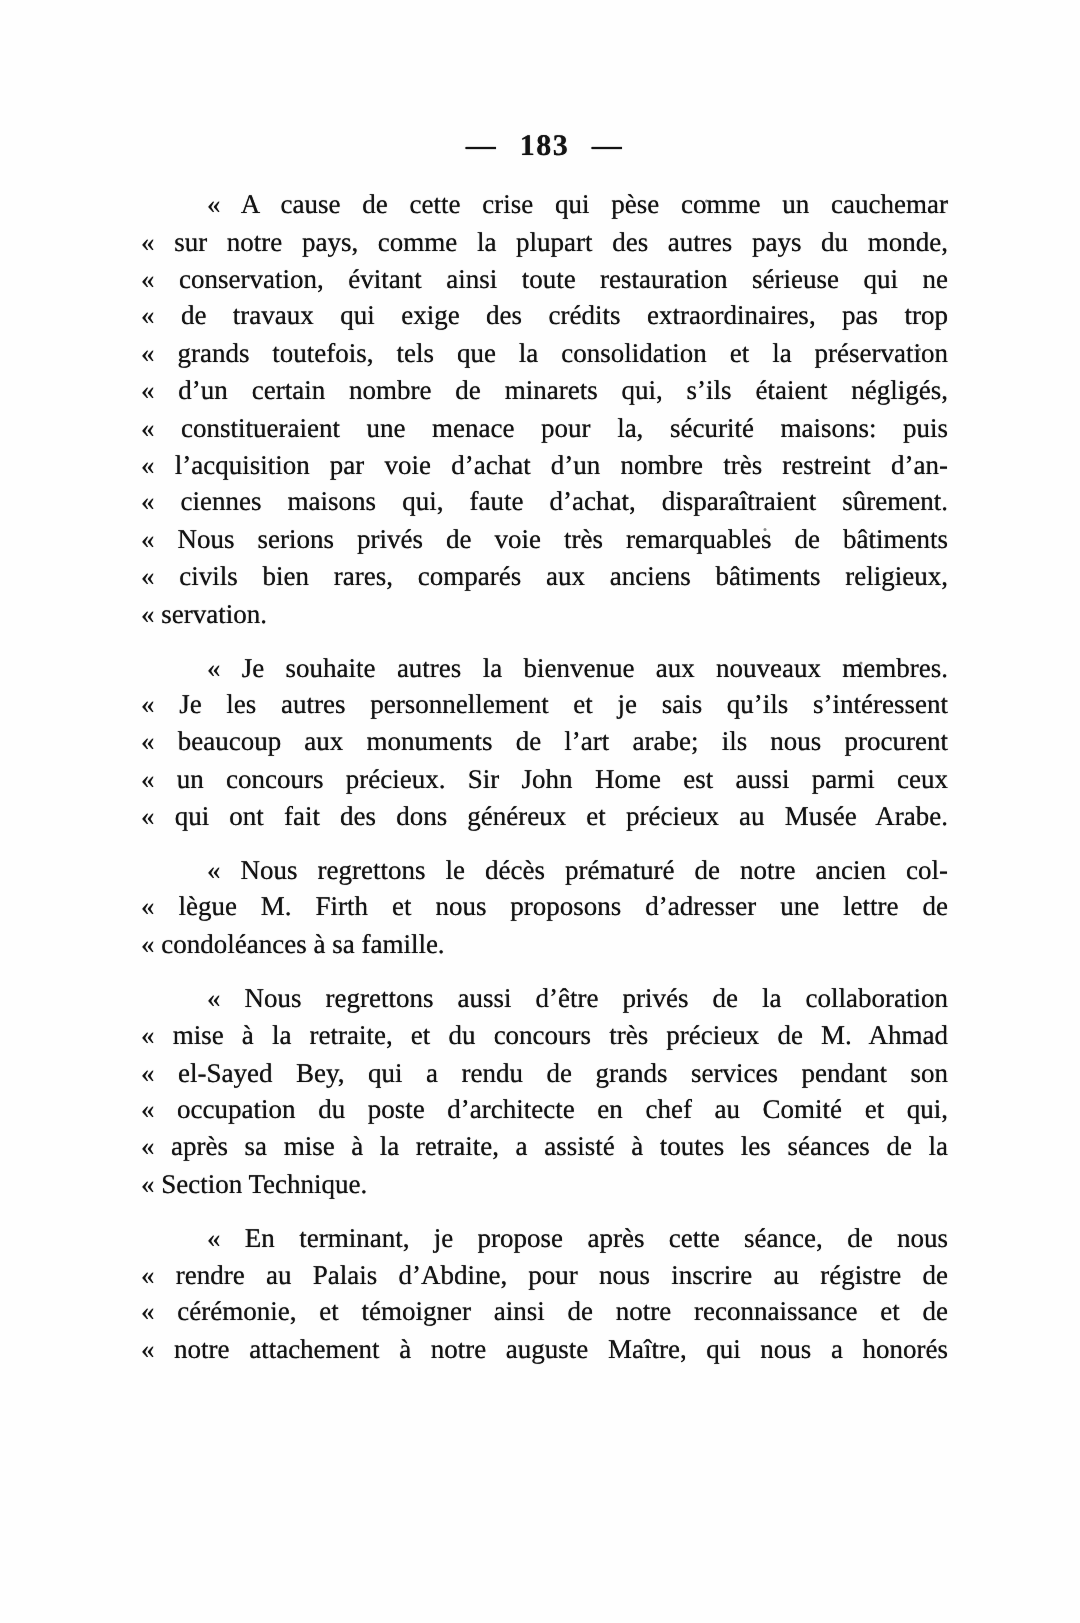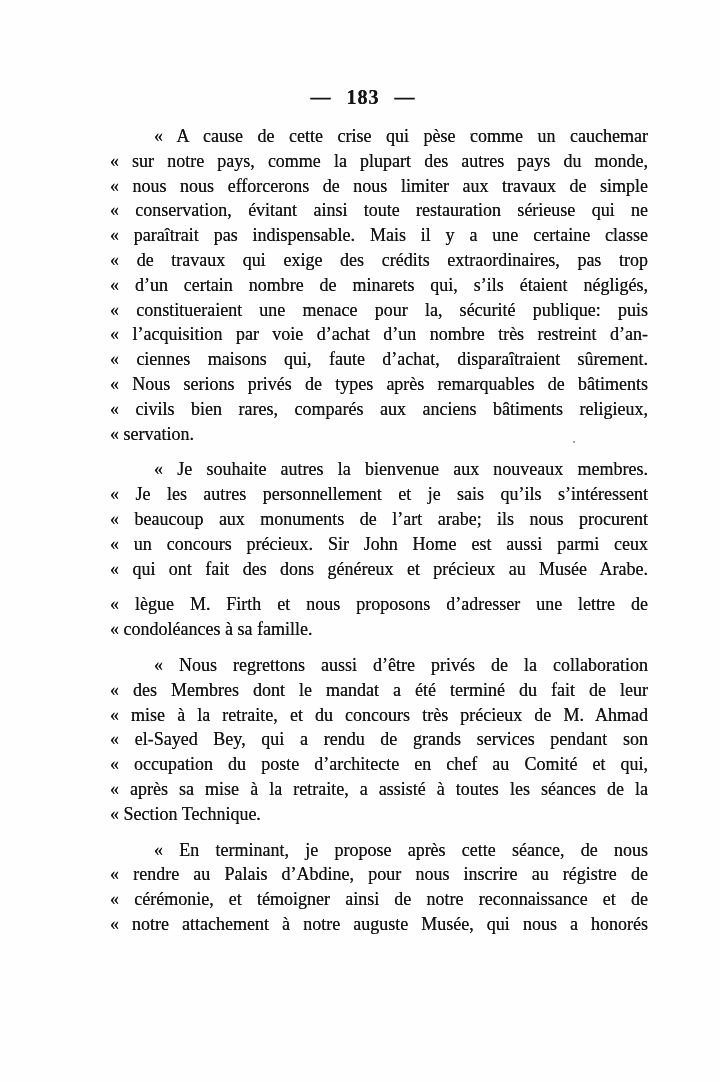--- a/index.html
+++ b/index.html
@@ -27,21 +27,20 @@
     word-spacing: 0.45em;
     letter-spacing: 1px;
     text-shadow: 0 0 0.6px rgba(0,0,0,0.75);
   }
   .page-body {
     position: absolute;
     top: 124px;
     left: 94px;
     width: 538px;
     font-size: 18px;
-    margin-left: 16px;
   }
   .paragraph + .paragraph {
     margin-top: 11px;
   }
   .line {
     line-height: 24.8px;
     height: 24.8px;
     white-space: nowrap;
     text-align: justify;
     text-align-last: justify;
@@ -69,57 +68,56 @@
 </head>
 <body>
 
 <div class="sheet">
   <div class="page-header">— 183 —</div>
 
   <main class="page-body">
       <div class="paragraph">
         <div class="line first">« A cause de cette crise qui pèse comme un cauchemar</div>
         <div class="line">« sur notre pays, comme la plupart des autres pays du monde,</div>
-        <div class="line">« nous nous efforcerons de nous limiter aux travaux de simple</div>
         <div class="line">« conservation, évitant ainsi toute restauration sérieuse qui ne</div>
-        <div class="line">« paraîtrait pas indispensable. Mais il y a une certaine classe</div>
         <div class="line">« de travaux qui exige des crédits extraordinaires, pas trop</div>
+        <div class="line">« grands toutefois, tels que la consolidation et la préservation</div>
         <div class="line">« d’un certain nombre de minarets qui, s’ils étaient négligés,</div>
-        <div class="line">« constitueraient une menace pour la, sécurité publique: puis</div>
+        <div class="line">« constitueraient une menace pour la, sécurité maisons: puis</div>
         <div class="line">« l’acquisition par voie d’achat d’un nombre très restreint d’an-</div>
         <div class="line">« ciennes maisons qui, faute d’achat, disparaîtraient sûrement.</div>
-        <div class="line">« Nous serions privés de types après remarquables de bâtiments</div>
+        <div class="line">« Nous serions privés de voie très remarquables de bâtiments</div>
         <div class="line">« civils bien rares, comparés aux anciens bâtiments religieux,</div>
         <div class="line short">« servation.</div>
       </div>
       <div class="paragraph">
         <div class="line first">« Je souhaite autres la bienvenue aux nouveaux membres.</div>
         <div class="line">« Je les autres personnellement et je sais qu’ils s’intéressent</div>
         <div class="line">« beaucoup aux monuments de l’art arabe; ils nous procurent</div>
         <div class="line">« un concours précieux. Sir John Home est aussi parmi ceux</div>
         <div class="line">« qui ont fait des dons généreux et précieux au Musée Arabe.</div>
       </div>
       <div class="paragraph">
+        <div class="line first">« Nous regrettons le décès prématuré de notre ancien col-</div>
         <div class="line">« lègue M. Firth et nous proposons d’adresser une lettre de</div>
         <div class="line short">« condoléances à sa famille.</div>
       </div>
       <div class="paragraph">
         <div class="line first">« Nous regrettons aussi d’être privés de la collaboration</div>
-        <div class="line">« des Membres dont le mandat a été terminé du fait de leur</div>
         <div class="line">« mise à la retraite, et du concours très précieux de M. Ahmad</div>
         <div class="line">« el-Sayed Bey, qui a rendu de grands services pendant son</div>
         <div class="line">« occupation du poste d’architecte en chef au Comité et qui,</div>
         <div class="line">« après sa mise à la retraite, a assisté à toutes les séances de la</div>
         <div class="line short">« Section Technique.</div>
       </div>
       <div class="paragraph">
         <div class="line first">« En terminant, je propose après cette séance, de nous</div>
         <div class="line">« rendre au Palais d’Abdine, pour nous inscrire au régistre de</div>
         <div class="line">« cérémonie, et témoigner ainsi de notre reconnaissance et de</div>
-        <div class="line">« notre attachement à notre auguste Musée, qui nous a honorés</div>
+        <div class="line">« notre attachement à notre auguste Maître, qui nous a honorés</div>
       </div>
     </main>
 
   <span class="speck s1"></span>
   <span class="speck s2"></span>
   <span class="speck s3"></span>
   <span class="speck s4"></span>
   <span class="speck s5"></span>
 </div>
 

